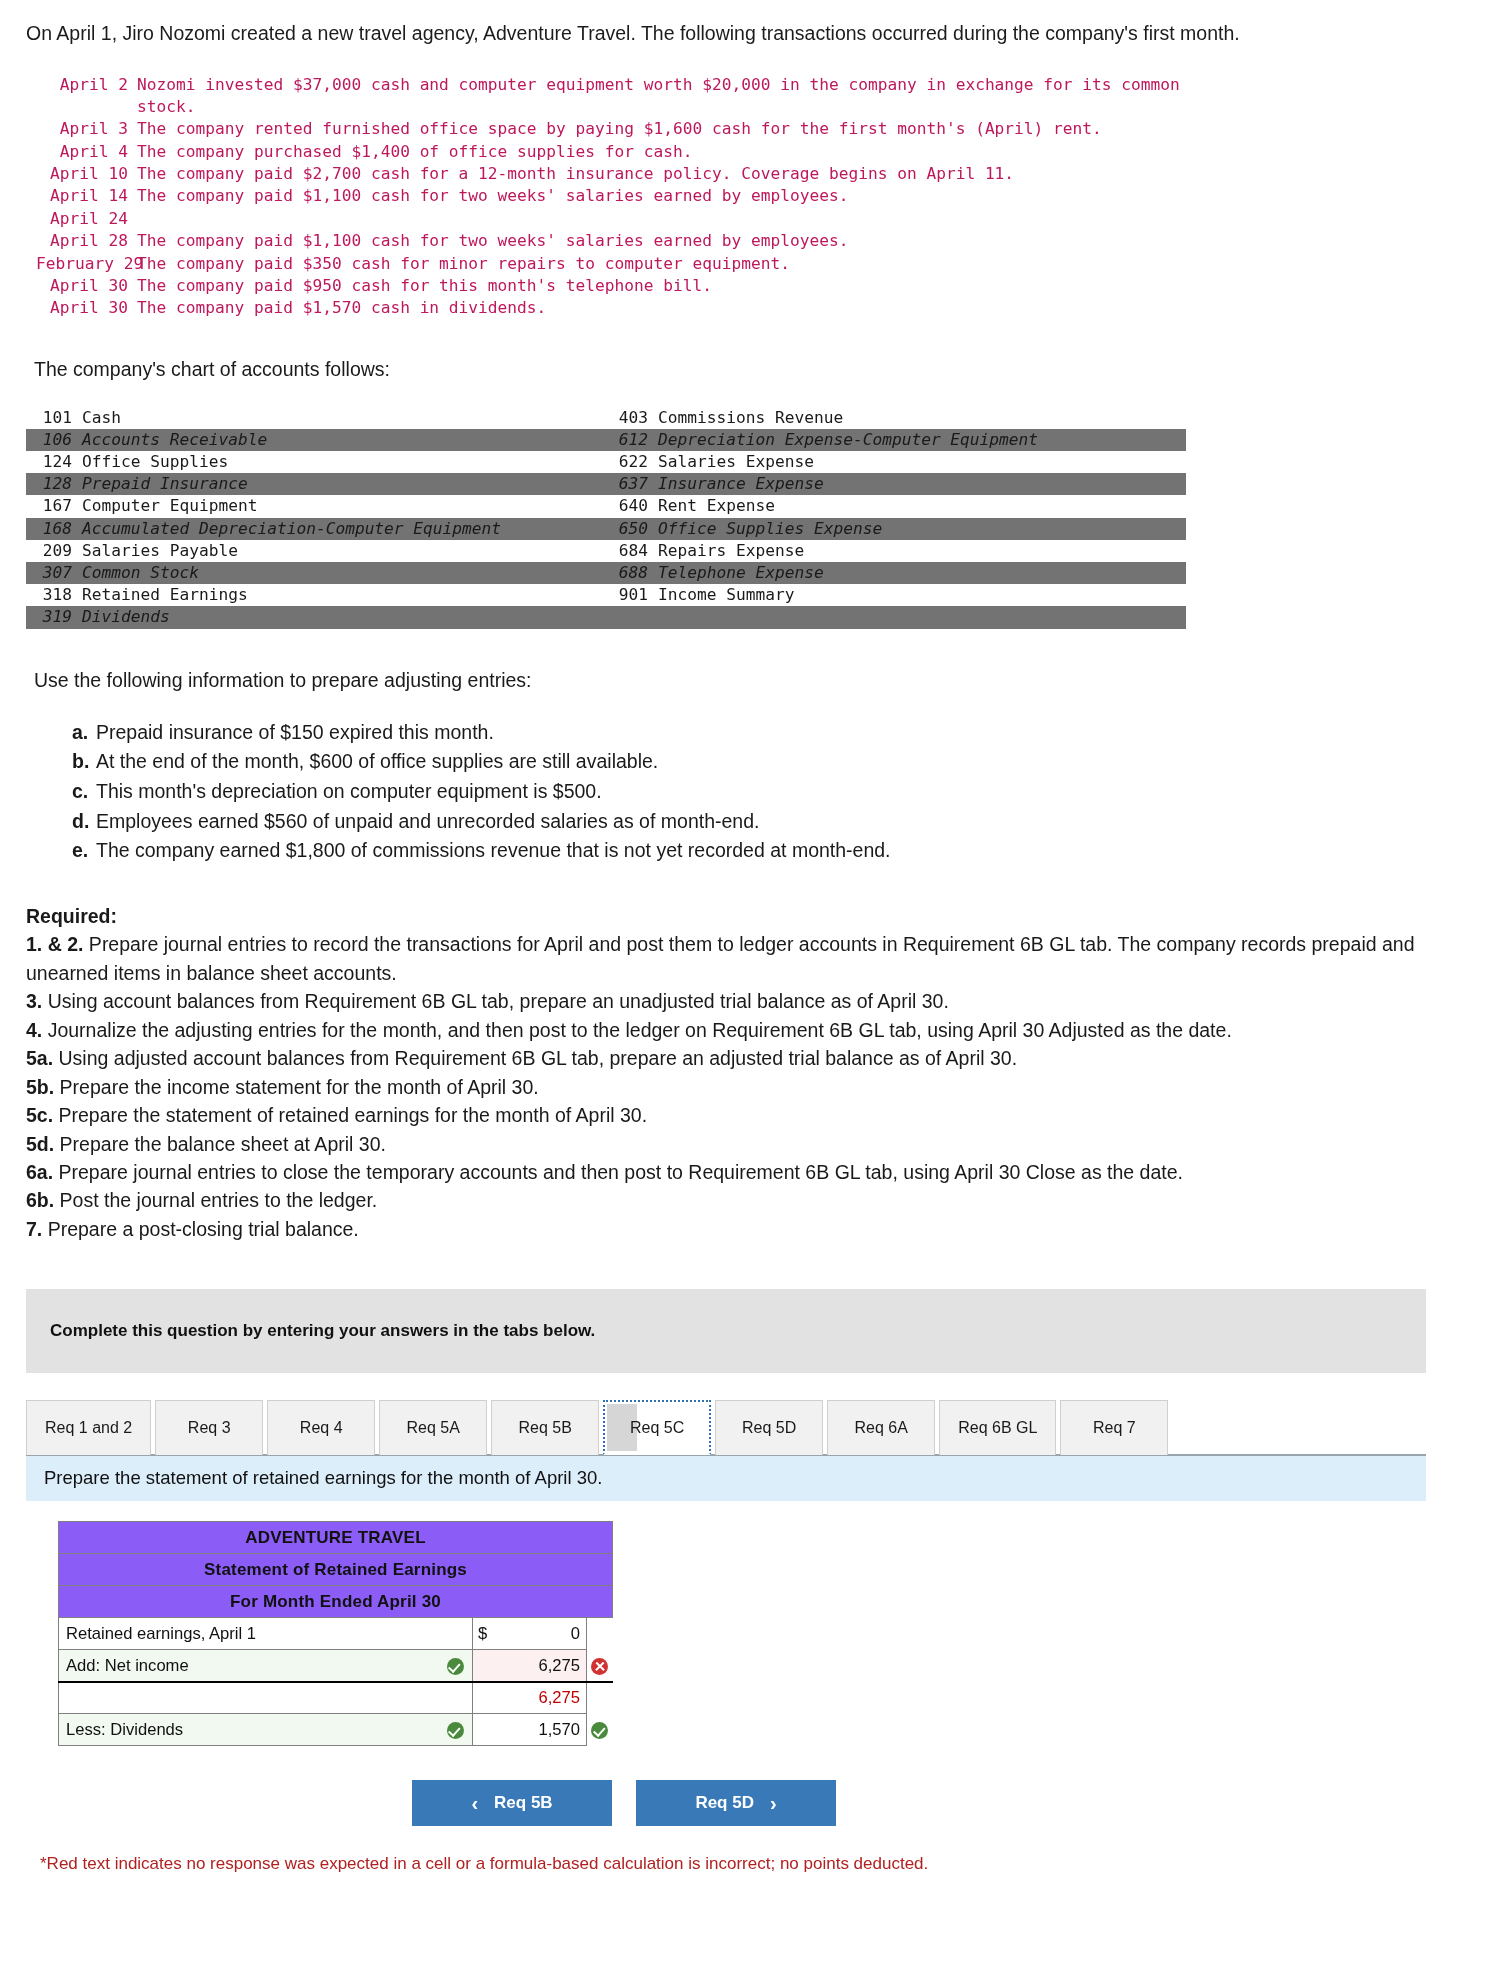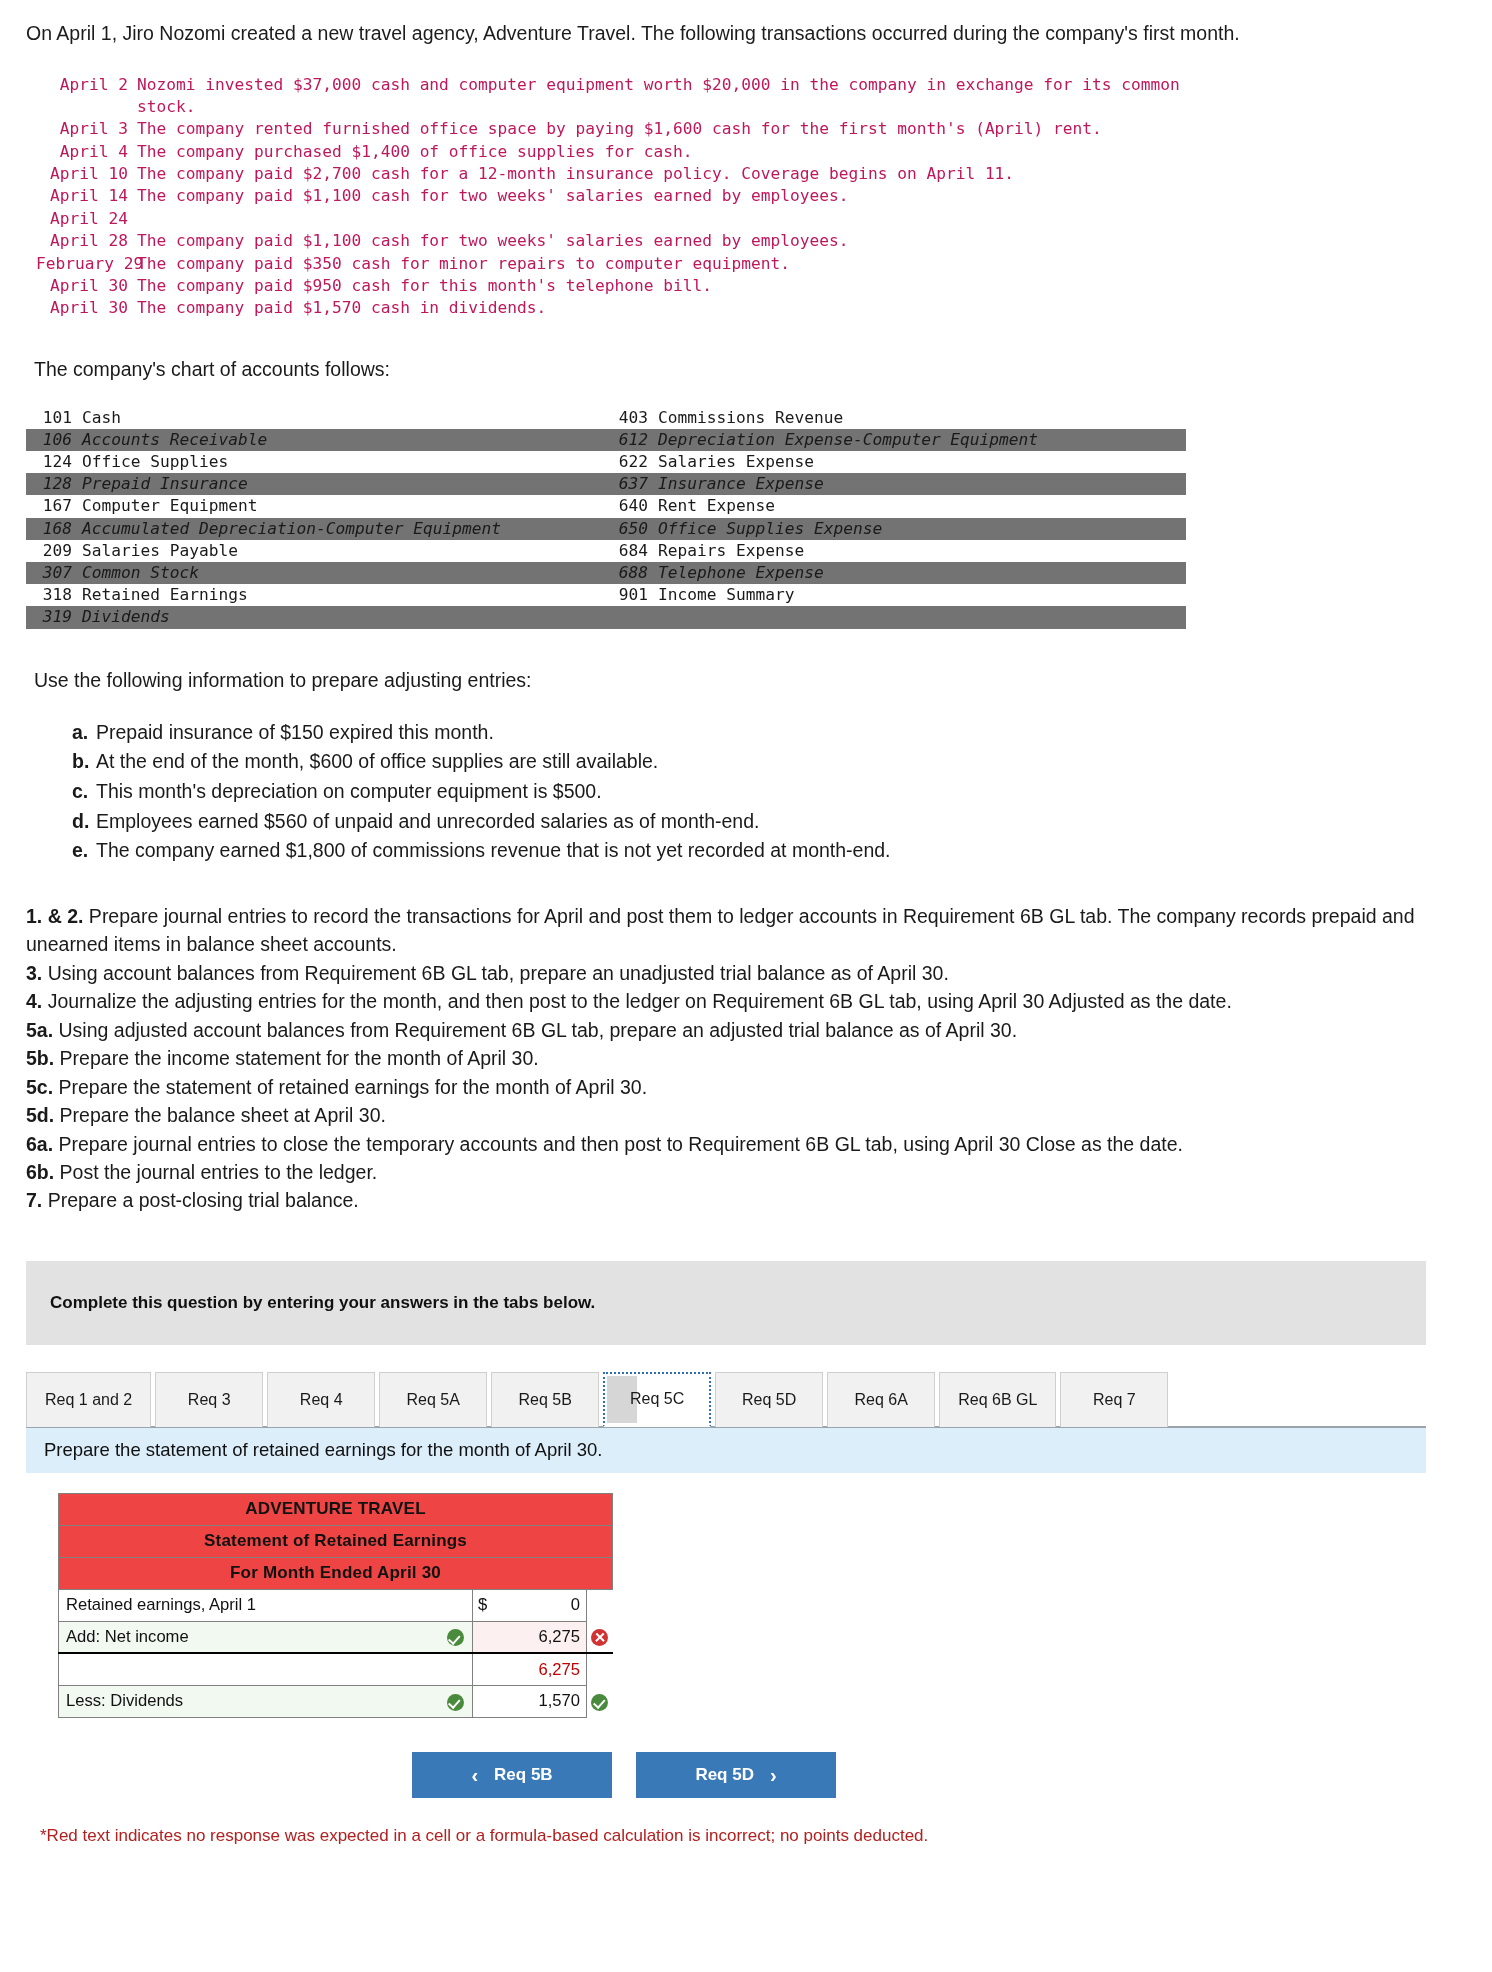--- a/index.html
+++ b/index.html
@@ -166,21 +166,21 @@
     padding: 0 7px;
   }
   .c-label { width: 380px; }
   .c-flag  { width: 34px; padding: 0 !important; text-align: center; }
   .c-dollar{ width: 22px; text-align: left; padding: 0 0 0 5px !important; }
   .c-amt   { width: 92px; text-align: right; padding-right: 6px !important; }
   .c-mark  { width: 26px; padding: 0 !important; text-align: center;
              border-left: none !important; }
 
   .hdr-blue {
-    background: #ef4444;
+    background: #8b5cf6;
     text-align: center;
     font-weight: bold;
     font-size: 17px;
     letter-spacing: .2px;
   }
   .row-green td.c-label,
   .row-green td.c-flag { background: #f2f9f1; }
   .cell-pink { background: #fdf0f0; }
   .red { color: #c00000; }
   .topline td { border-top: 2px solid #000 !important; }
@@ -386,20 +386,21 @@
         <span class="lbl">d.</span>
         <span>Employees earned $560 of unpaid and unrecorded salaries as of month-end.</span>
       </li>
       <li>
         <span class="lbl">e.</span>
         <span>The company earned $1,800 of commissions revenue that is not yet recorded at month-end.</span>
       </li>
     </ul>
 
   <div class="required">
+    <p class="hd">Required:</p>
     <div id="req-host">
         <p><b>1. &amp; 2.</b><span> Prepare journal entries to record the transactions for April and post them to ledger accounts in Requirement 6B GL tab. The company records prepaid and unearned items in balance sheet accounts.</span></p>
         <p><b>3.</b><span> Using account balances from Requirement 6B GL tab, prepare an unadjusted trial balance as of April 30.</span></p>
         <p><b>4.</b><span> Journalize the adjusting entries for the month, and then post to the ledger on Requirement 6B GL tab, using April 30 Adjusted as the date.</span></p>
         <p><b>5a.</b><span> Using adjusted account balances from Requirement 6B GL tab, prepare an adjusted trial balance as of April 30.</span></p>
         <p><b>5b.</b><span> Prepare the income statement for the month of April 30.</span></p>
         <p><b>5c.</b><span> Prepare the statement of retained earnings for the month of April 30.</span></p>
         <p><b>5d.</b><span> Prepare the balance sheet at April 30.</span></p>
         <p><b>6a.</b><span> Prepare journal entries to close the temporary accounts and then post to Requirement 6B GL tab, using April 30 Close as the date.</span></p>
         <p><b>6b.</b><span> Post the journal entries to the ledger.</span></p>

